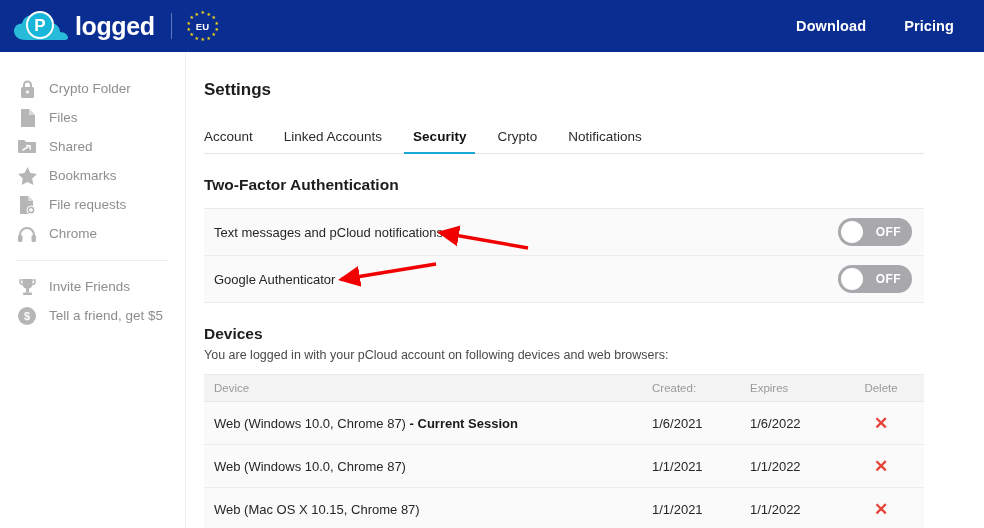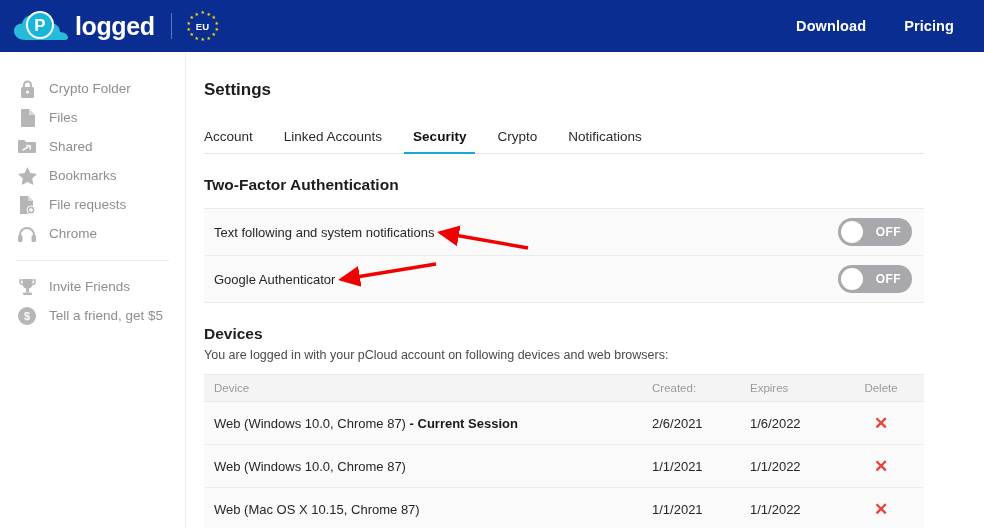--- a/index.html
+++ b/index.html
@@ -426,21 +426,21 @@
     <div class="tab">Linked Accounts</div>
     <div class="tab active">Security</div>
     <div class="tab">Crypto</div>
     <div class="tab">Notifications</div>
   </div>
 
   <div class="section-title">Two-Factor Authentication</div>
 
   <div class="tfa-list">
     <div class="tfa-row">
-      <span class="tfa-label">Text following and system notifications</span>
+      <span class="tfa-label">Text messages and pCloud notifications</span>
       <span class="toggle">
         <span class="knob"></span>
         <span class="state">OFF</span>
       </span>
     </div>
     <div class="tfa-row">
       <span class="tfa-label">Google Authenticator</span>
       <span class="toggle">
         <span class="knob"></span>
         <span class="state">OFF</span>
@@ -456,21 +456,21 @@
       <tr>
         <th class="col-device">Device</th>
         <th class="col-created">Created:</th>
         <th class="col-expires">Expires</th>
         <th class="col-delete">Delete</th>
       </tr>
     </thead>
     <tbody>
       <tr>
         <td class="col-device"><span>Web (Windows 10.0, Chrome 87)</span><span class="current-session"> - Current Session</span></td>
-        <td class="col-created">2/6/2021</td>
+        <td class="col-created">1/6/2021</td>
         <td class="col-expires">1/6/2022</td>
         <td class="col-delete"><span class="del-x">✕</span></td>
       </tr>
       <tr>
         <td class="col-device"><span>Web (Windows 10.0, Chrome 87)</span><span class="current-session"></span></td>
         <td class="col-created">1/1/2021</td>
         <td class="col-expires">1/1/2022</td>
         <td class="col-delete"><span class="del-x">✕</span></td>
       </tr>
       <tr>

